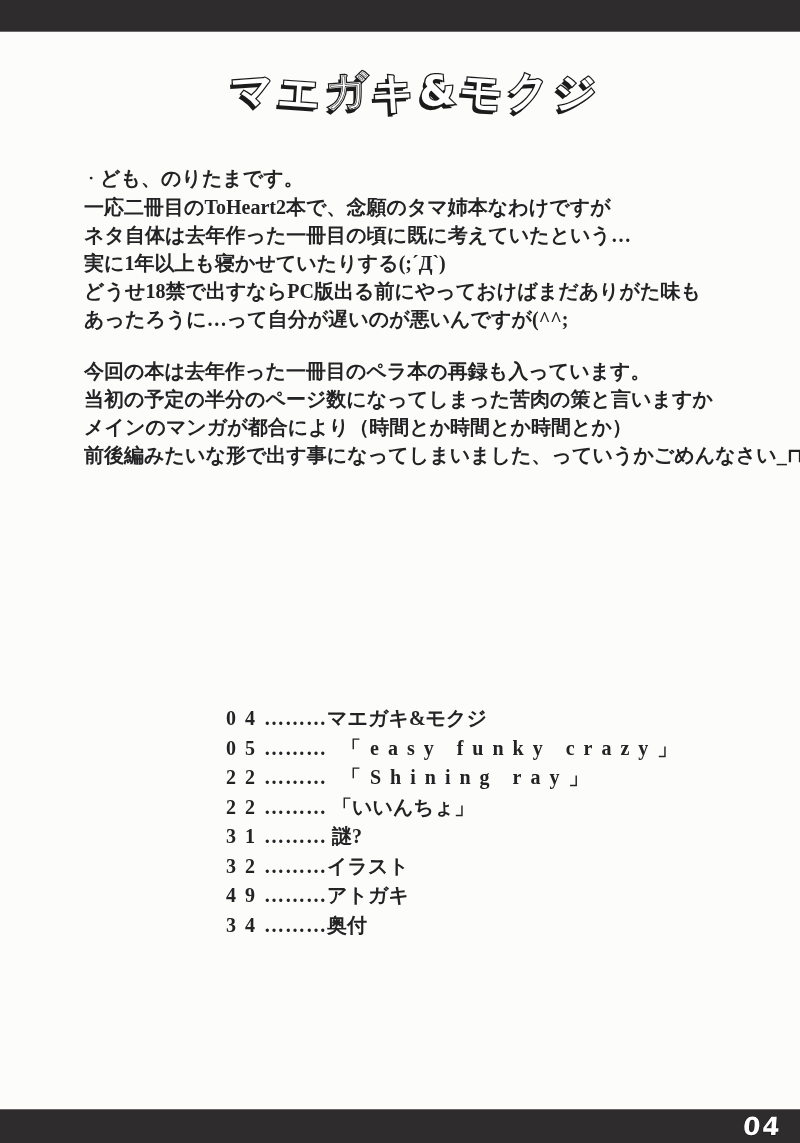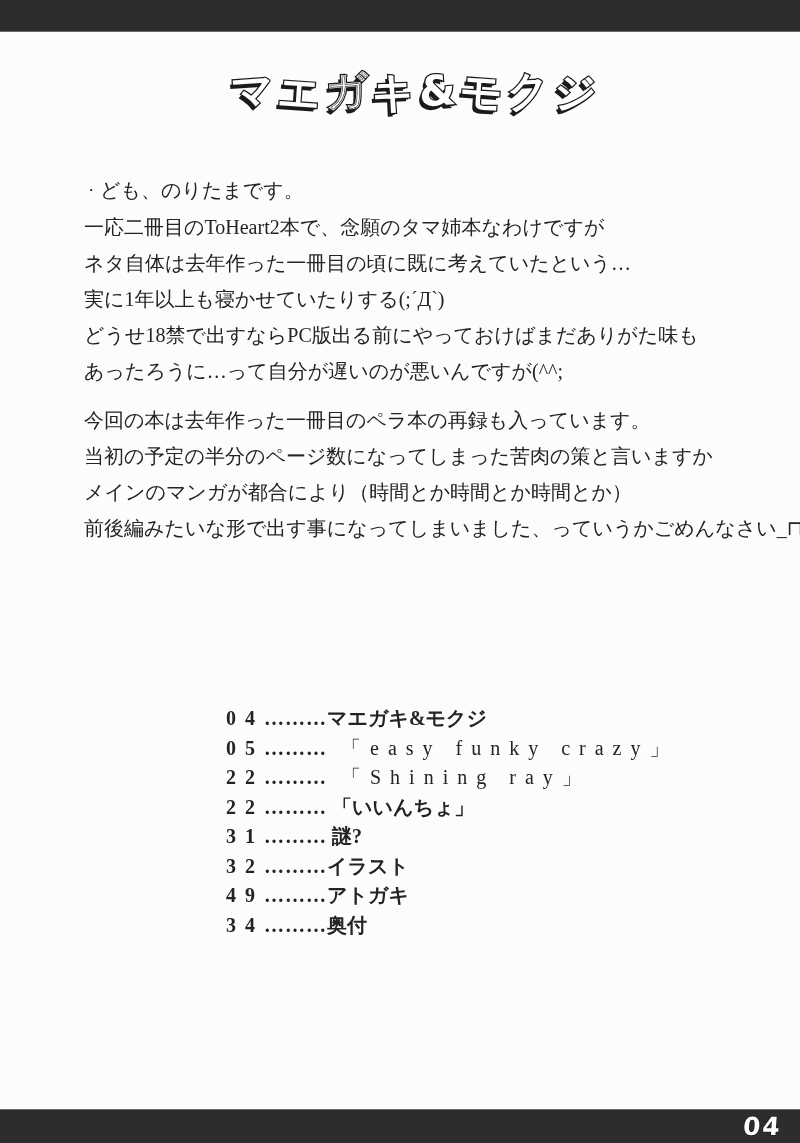--- a/index.html
+++ b/index.html
@@ -66,49 +66,49 @@
     paint-order: stroke fill;
     text-shadow: -3px 4px 0 #1b1b1b, -1px 2px 0 #1b1b1b;
     white-space: nowrap;
   }
   .title .tchar { display: inline-block; }
   .title .tchar.odd  { transform: rotate(4deg)  translateY(1px); }
   .title .tchar.even { transform: rotate(-4deg) translateY(-1px); }
   
   .foreword {
     position: absolute;
-    top: 172px; left: 84px;
+    top: 164px; left: 84px;
     width: 660px;
     font-size: 20px;
-    font-weight: 400;
-    line-height: 36px;
+    font-weight: 700;
+    line-height: 28px;
     color: var(--ink);
   }
   .foreword .line { white-space: nowrap; }
   .foreword .bullet { font-size: 14px; vertical-align: 2px; margin-right: 2px; }
-  .para2 { margin-top: 13px; }
+  .para2 { margin-top: 24px; }
   
   .toc {
     position: absolute;
     top: 704px; left: 226px;
     font-size: 20px;
     font-weight: 600;
     line-height: 29.5px;
     color: var(--ink);
   }
   .toc-row { white-space: nowrap; }
   .toc-num {
     letter-spacing: 0.45em;
     font-weight: 700;
   }
   .toc-leader { letter-spacing: 1px; }
   .toc-title { font-weight: 700; }
   .toc-title.wide {
     letter-spacing: 0.45em;
-    font-weight: 400;
+    font-weight: 700;
   }
 </style>
 </head>
 <body>
 
 <div class="page">
 
   <div class="top-bar"></div>
 
   <h1 class="title"><span class="tchar even">マ</span><span class="tchar odd">エ</span><span class="tchar even">ガ</span><span class="tchar odd">キ</span><span class="tchar even">&amp;</span><span class="tchar odd">モ</span><span class="tchar even">ク</span><span class="tchar odd">ジ</span></h1>

